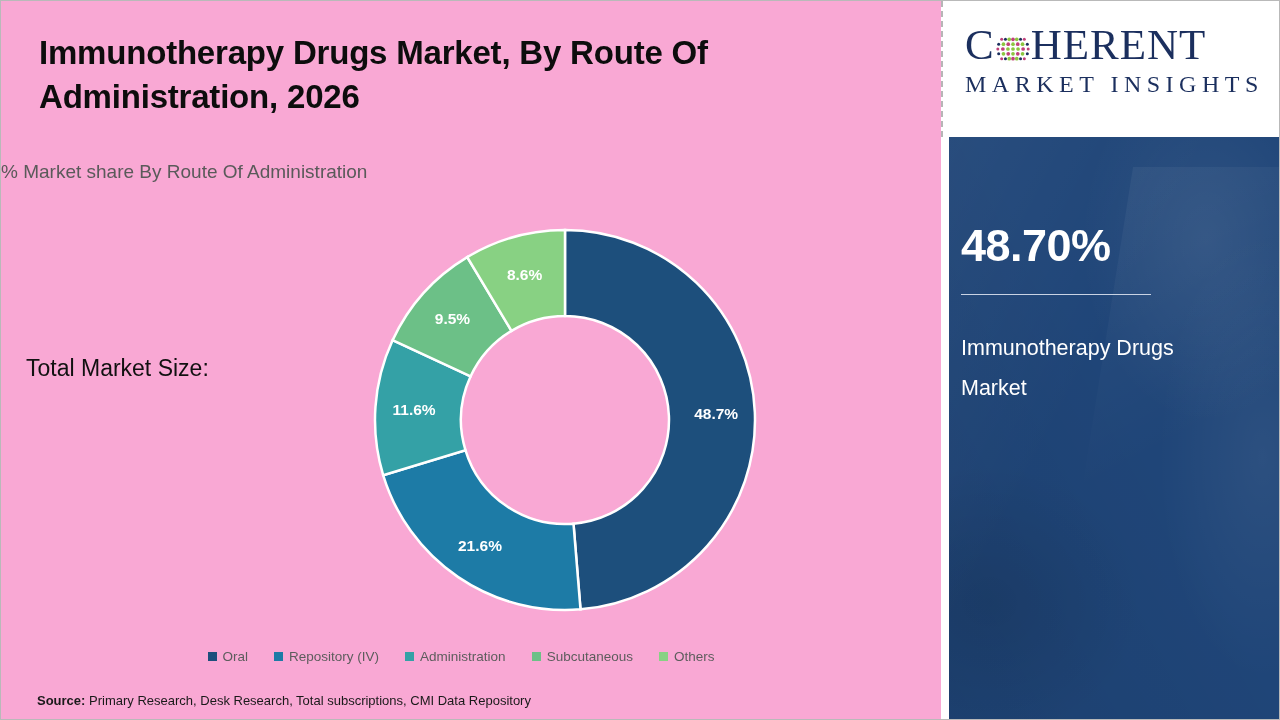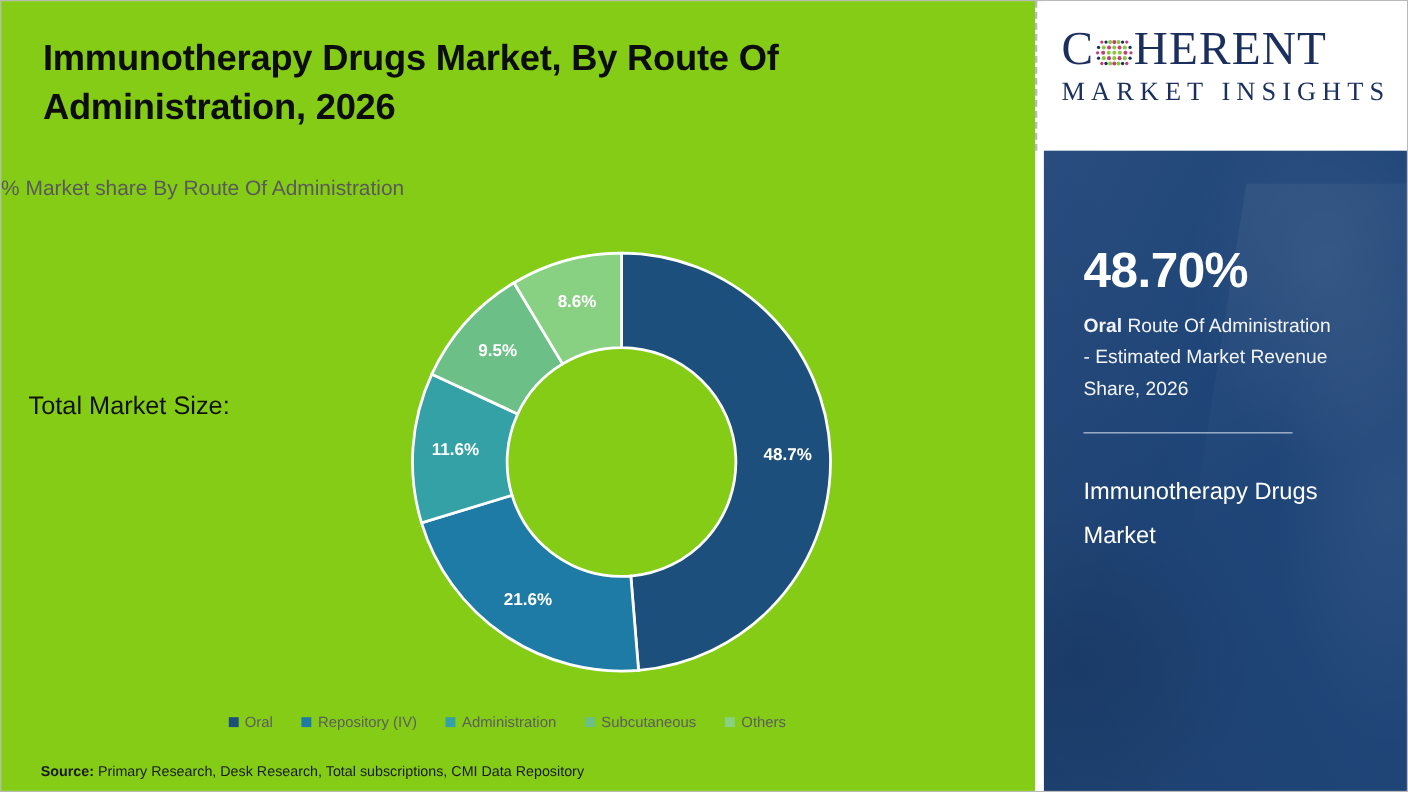--- a/index.html
+++ b/index.html
@@ -18,21 +18,21 @@
     box-sizing: border-box;
     border: 1px solid #b9b9b9;
     overflow: hidden;
   }
 
   
   #main-area {
     position: absolute;
     left: 0; top: 0;
     width: 940px; height: 718px;
-    background: #84cc16;
+    background: #f9a8d4;
   }
 
   #chart-title {
     position: absolute;
     left: 38px;
     top: 30px;
     width: 830px;
     font-size: 33px;
     font-weight: bold;
     line-height: 1.32;
@@ -201,21 +201,21 @@
     width: 210px;
     height: 430px;
     background: linear-gradient(150deg, rgba(255,255,255,0.05), rgba(255,255,255,0) 60%);
     transform: skewX(-9deg);
     pointer-events: none;
   }
 
   #panel-content {
     position: relative;
     z-index: 2;
-    padding: 0 36px;
+    padding: 0 12px;
   }
   #panel-stat {
     margin-top: 86px;
     font-size: 45px;
     font-weight: bold;
     color: #ffffff;
     line-height: 1;
     letter-spacing: -0.5px;
   }
   #panel-desc {
@@ -353,21 +353,18 @@
           </span>
           <span>HERENT</span>
         </div>
         <div id="logo-market-insights">MARKET INSIGHTS</div>
       </div>
     </div>
 
     <div id="panel-body">
       <div id="panel-content">
         <div id="panel-stat">48.70%</div>
-        <div id="panel-desc">
-          <span class="desc-bold">Oral</span><span> Route Of Administration - Estimated Market Revenue Share, 2026</span>
-        </div>
         <div id="panel-rule"></div>
         <div id="panel-market">Immunotherapy Drugs Market</div>
       </div>
     </div>
   </div>
 </div>
 
 </body></html>

